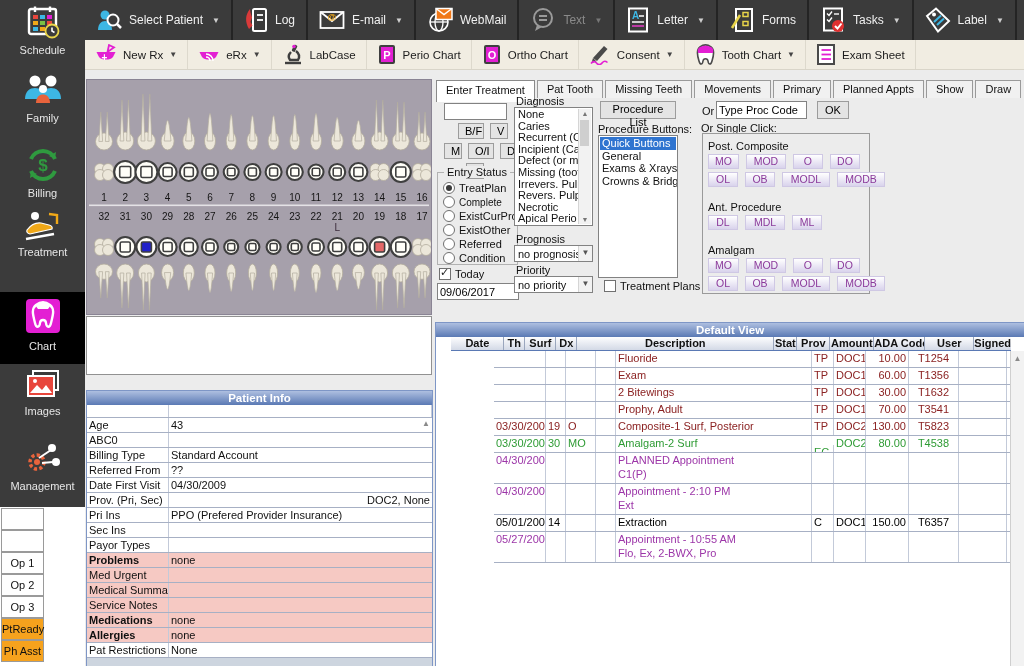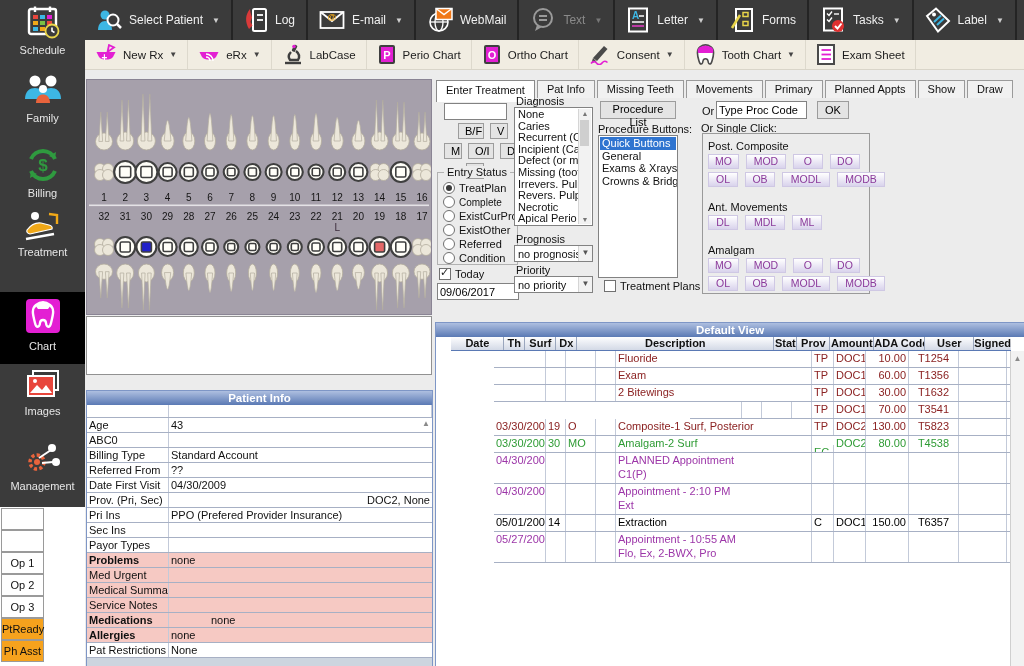--- a/index.html
+++ b/index.html
@@ -539,21 +539,21 @@
         <ellipse cx="335" cy="191.65" rx="8" ry="7.65" fill="#ece7da" stroke="#b2ac9d" stroke-width="0.8"></ellipse>
         <path d="M 330.2 191.65 L 331.96 218 L 333.72 191.65 Z" fill="#ece7da" stroke="#b2ac9d" stroke-width="0.7"></path>
         <path d="M 336.28 191.65 L 338.04 218 L 339.8 191.65 Z" fill="#ece7da" stroke="#b2ac9d" stroke-width="0.7"></path>
         <rect x="2" y="124.5" width="340" height="1.6" fill="#e4e2e6"></rect>
         <text x="250.2" y="151" text-anchor="middle" font-size="10" fill="#3a2a3a" font-family="Liberation Sans, sans-serif">L</text>
       </svg></div>
   <div id="chart-notes" class="abs"></div>
 
   <div id="tabstrip" class="abs">
       <div class="tab active">Enter Treatment</div>
-      <div class="tab">Pat Info</div>
+      <div class="tab">Pat Tooth</div>
       <div class="tab">Missing Teeth</div>
       <div class="tab">Movements</div>
       <div class="tab">Primary</div>
       <div class="tab">Planned Appts</div>
       <div class="tab">Show</div>
       <div class="tab">Draw</div>
     </div>
 
   <div id="et-panel">
     <input class="abs win-input" style="left: 444px; top: 103px; width: 63px; height: 17px;" value="">
@@ -660,21 +660,21 @@
             <div class="qbtn" style="min-width: 16px;">O</div>
             <div class="qbtn" style="min-width: 16px;">DO</div>
           </div>
           <div style="display: flex; margin-bottom: 3px;">
             <div class="qbtn" style="min-width: 16px;">OL</div>
             <div class="qbtn" style="min-width: 16px;">OB</div>
             <div class="qbtn" style="min-width: 34px;">MODL</div>
             <div class="qbtn" style="min-width: 34px;">MODB</div>
           </div>
           <div style="height: 8px;"></div>
-          <div class="lbl11" style="margin: 3px 0px 2px;">Ant. Movements</div>
+          <div class="lbl11" style="margin: 3px 0px 2px;">Ant. Procedure</div>
           <div style="display: flex; margin-bottom: 3px;">
             <div class="qbtn" style="min-width: 16px;">DL</div>
             <div class="qbtn" style="min-width: 26px;">MDL</div>
             <div class="qbtn" style="min-width: 16px;">ML</div>
           </div>
           <div style="height: 8px;"></div>
           <div class="lbl11" style="margin: 3px 0px 2px;">Amalgam</div>
           <div style="display: flex; margin-bottom: 3px;">
             <div class="qbtn" style="min-width: 16px;">MO</div>
             <div class="qbtn" style="min-width: 26px;">MOD</div>
@@ -750,21 +750,21 @@
           <div class="gcell" style="flex: 1 1 0%; border-right: none;"></div>
         </div>
         <div class="grow pinkrow" style="height: 14px; flex: 0 0 auto;">
           <div class="gcell" style="width: 82px;">Medical Summary</div>
           <div class="gcell" style="flex: 1 1 0%; border-right: none;"></div>
         </div>
         <div class="grow pinkrow" style="height: 14px; flex: 0 0 auto;">
           <div class="gcell" style="width: 82px;">Service Notes</div>
           <div class="gcell" style="flex: 1 1 0%; border-right: none;"></div>
         </div>
-        <div class="grow pinkrow" style="height: 14px; flex: 0 0 auto; gap: 40px;">
+        <div class="grow pinkrow" style="height: 14px; flex: 0 0 auto;">
           <div class="gcell boldlbl" style="width: 82px;">Medications</div>
           <div class="gcell" style="flex: 1 1 0%; border-right: none;">none</div>
         </div>
         <div class="grow pinkrow" style="height: 14px; flex: 0 0 auto;">
           <div class="gcell boldlbl" style="width: 82px;">Allergies</div>
           <div class="gcell" style="flex: 1 1 0%; border-right: none;">none</div>
         </div>
         <div class="grow" style="height: 14px; flex: 0 0 auto;">
           <div class="gcell" style="width: 82px;">Pat Restrictions</div>
           <div class="gcell" style="flex: 1 1 0%; border-right: none;">None</div>
@@ -832,20 +832,23 @@
           <div class="gcell" style="width: 43px; text-align: right;">30.00</div>
           <div class="gcell" style="width: 50px; text-align: center;">T1632</div>
           <div class="gcell" style="width: 48px;"></div>
           <div class="gcell" style="flex: 1 1 0%; border-right: none;"></div>
         </div>
         <div class="grow c-tp" style="height: 16px; flex: 0 0 auto;">
           <div class="gcell" style="width: 52px;"></div>
           <div class="gcell" style="width: 20px;"></div>
           <div class="gcell" style="width: 30px;"></div>
           <div class="gcell" style="width: 20px;"></div>
+          <div class="gcell" style="width: 196px;">
+            <div style="line-height: 13.5px;">Prophy, Adult</div>
+          </div>
           <div class="gcell" style="width: 22px;">TP</div>
           <div class="gcell" style="width: 32px;">DOC1</div>
           <div class="gcell" style="width: 43px; text-align: right;">70.00</div>
           <div class="gcell" style="width: 50px; text-align: center;">T3541</div>
           <div class="gcell" style="width: 48px;"></div>
           <div class="gcell" style="flex: 1 1 0%; border-right: none;"></div>
         </div>
         <div class="grow c-tp" style="height: 16px; flex: 0 0 auto;">
           <div class="gcell" style="width: 52px;">03/30/2009</div>
           <div class="gcell" style="width: 20px;">19</div>

